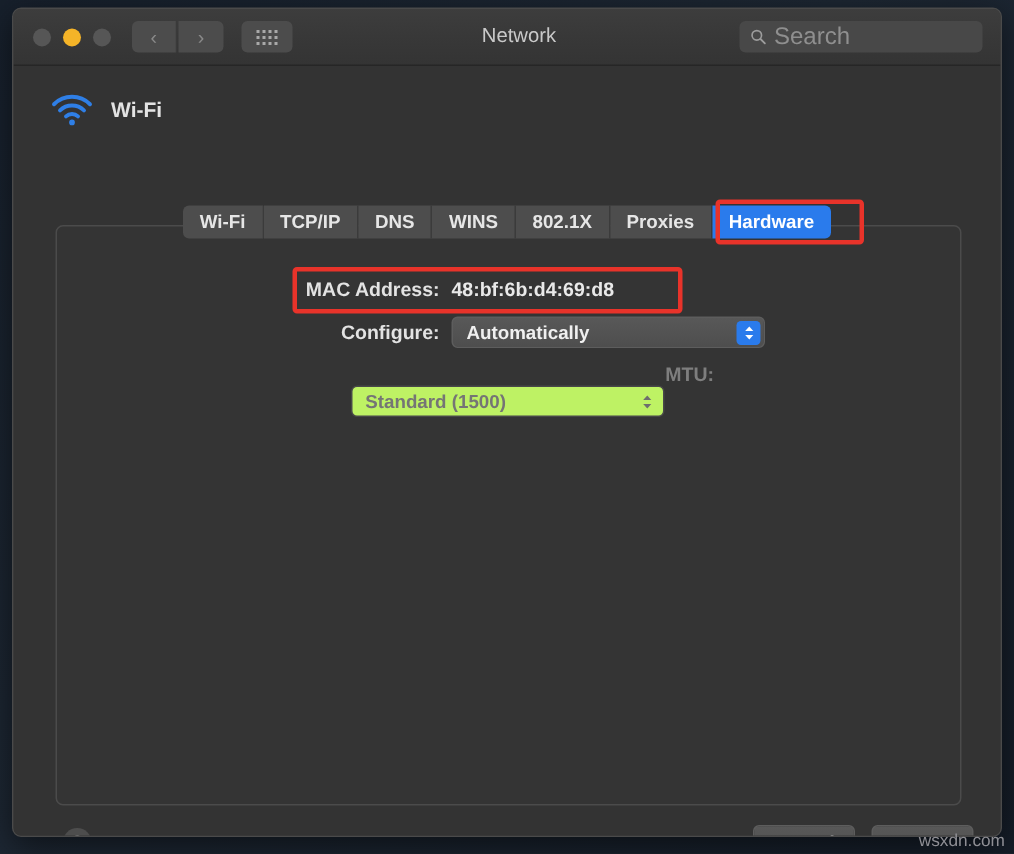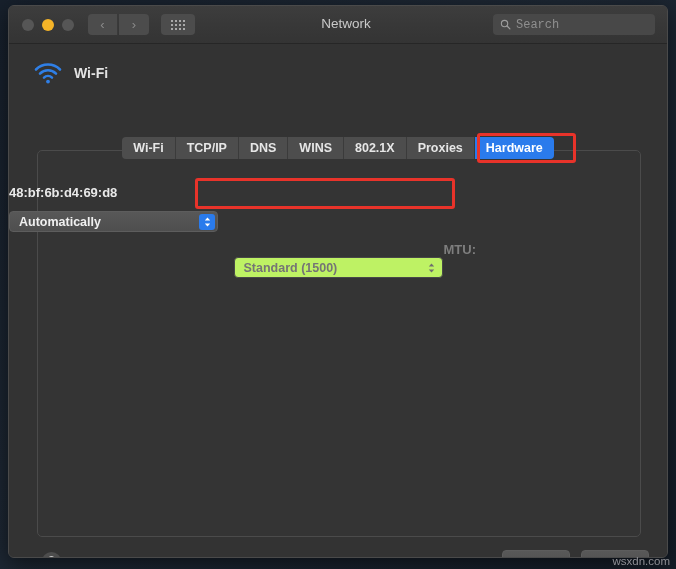--- a/index.html
+++ b/index.html
@@ -121,22 +121,22 @@
     width: 11px; height: 11px;
     flex: none;
     margin-right: 5px;
     opacity: .75;
   }
   #search-input {
     background: transparent;
     border: none;
     outline: none;
     color: #cfcfcf;
-    font-family: Liberation Mono, monospace;
-    font-size: 12px;
+    font-family: Liberation Sans, sans-serif;
+    font-size: 16px;
     width: 120px;
     padding: 0;
   }
   #search-input::placeholder { color: #8f8f8f; }
 
   
   #body {
     position: relative;
     height: 515px;
     background: #333333;
@@ -377,24 +377,26 @@
         <div class="tab">Wi-Fi</div>
         <div class="tab">TCP/IP</div>
         <div class="tab">DNS</div>
         <div class="tab">WINS</div>
         <div class="tab">802.1X</div>
         <div class="tab">Proxies</div>
         <div class="tab selected">Hardware</div>
       </div>
 
       <div class="form-row" id="row-mac">
+        <div class="row-label">MAC Address:</div>
         <div class="row-value">48:bf:6b:d4:69:d8</div>
       </div>
 
       <div class="form-row" id="row-configure">
+        <div class="row-label">Configure:</div>
         <div class="popup">
           <span class="popup-text">Automatically</span>
           <span class="stepper">
             <svg width="9" height="12" viewBox="0 0 9 12">
               <path d="M4.5 1.6 L7.2 4.6 L1.8 4.6 Z" fill="#ffffff"></path>
               <path d="M4.5 10.4 L1.8 7.4 L7.2 7.4 Z" fill="#ffffff"></path>
             </svg>
           </span>
         </div>
       </div>

